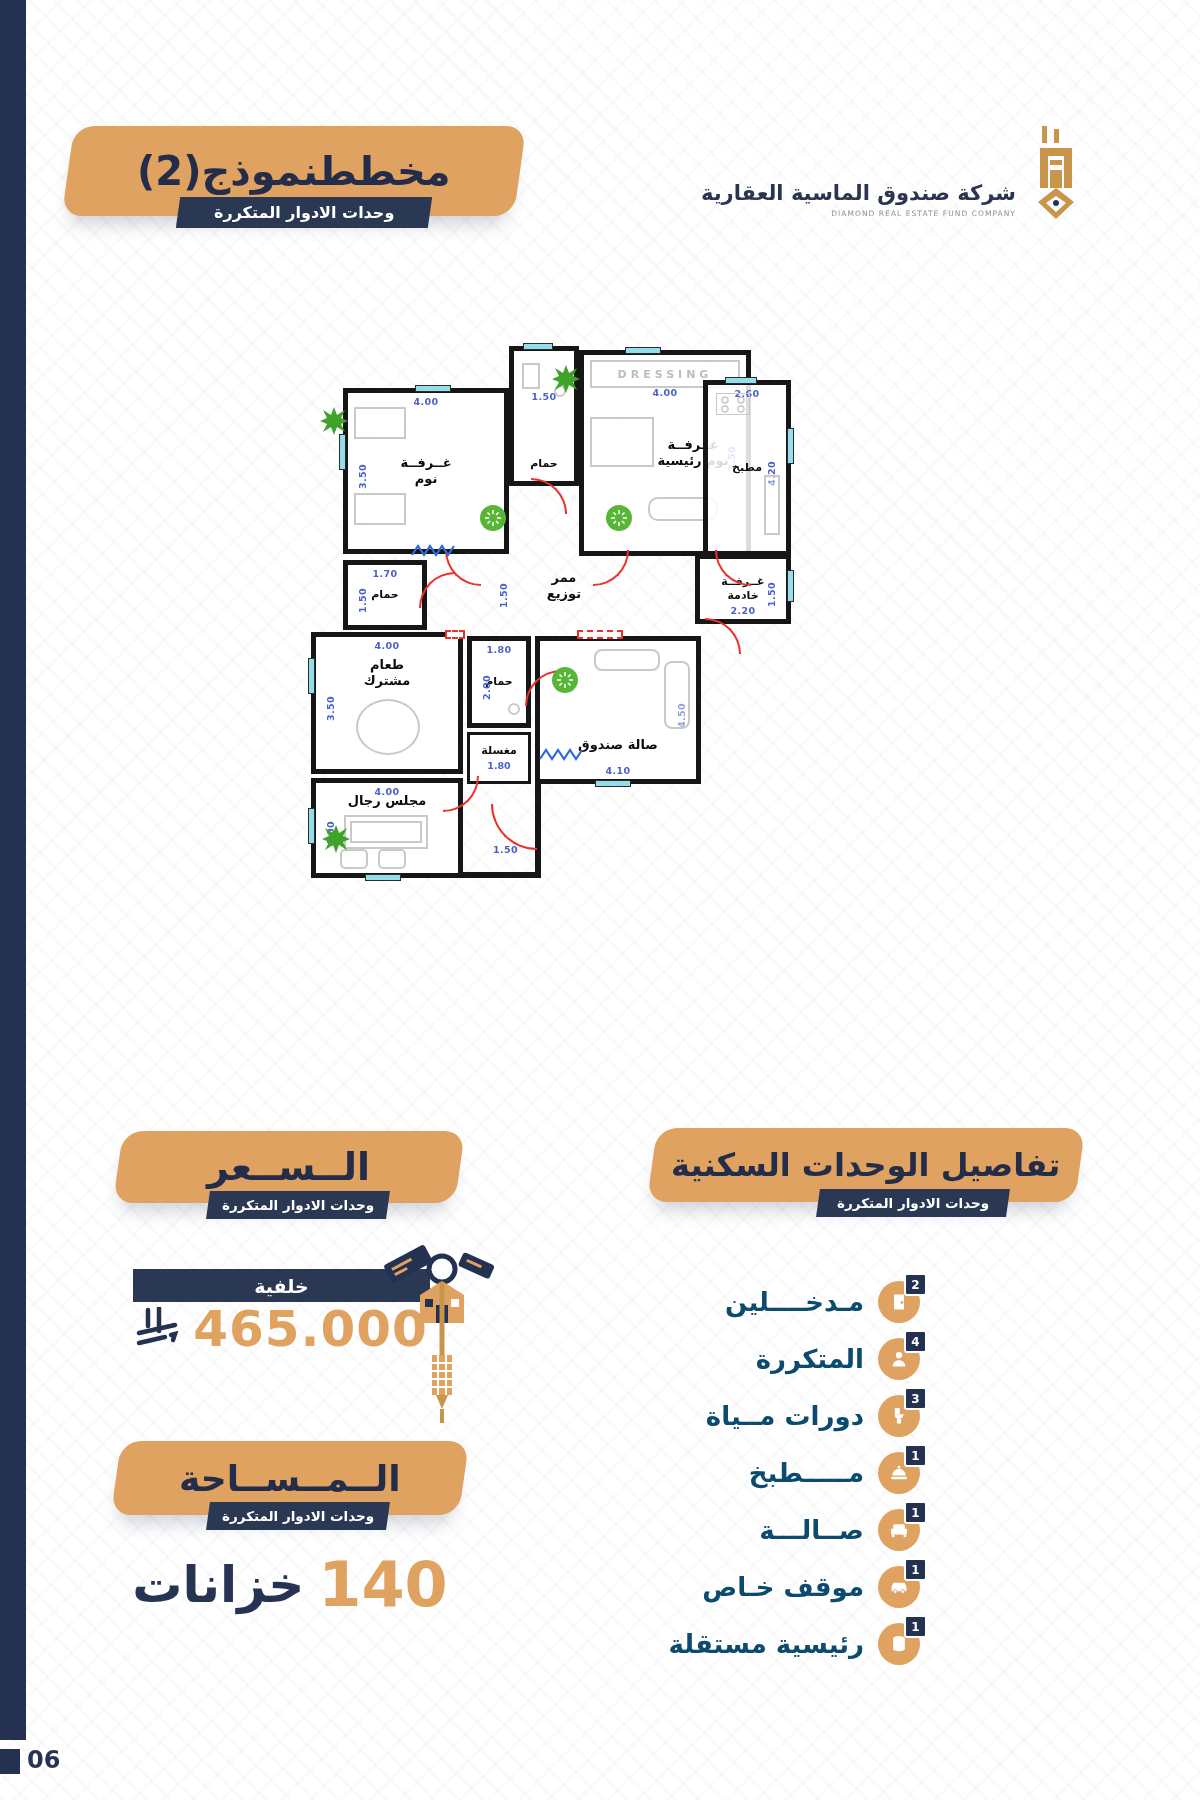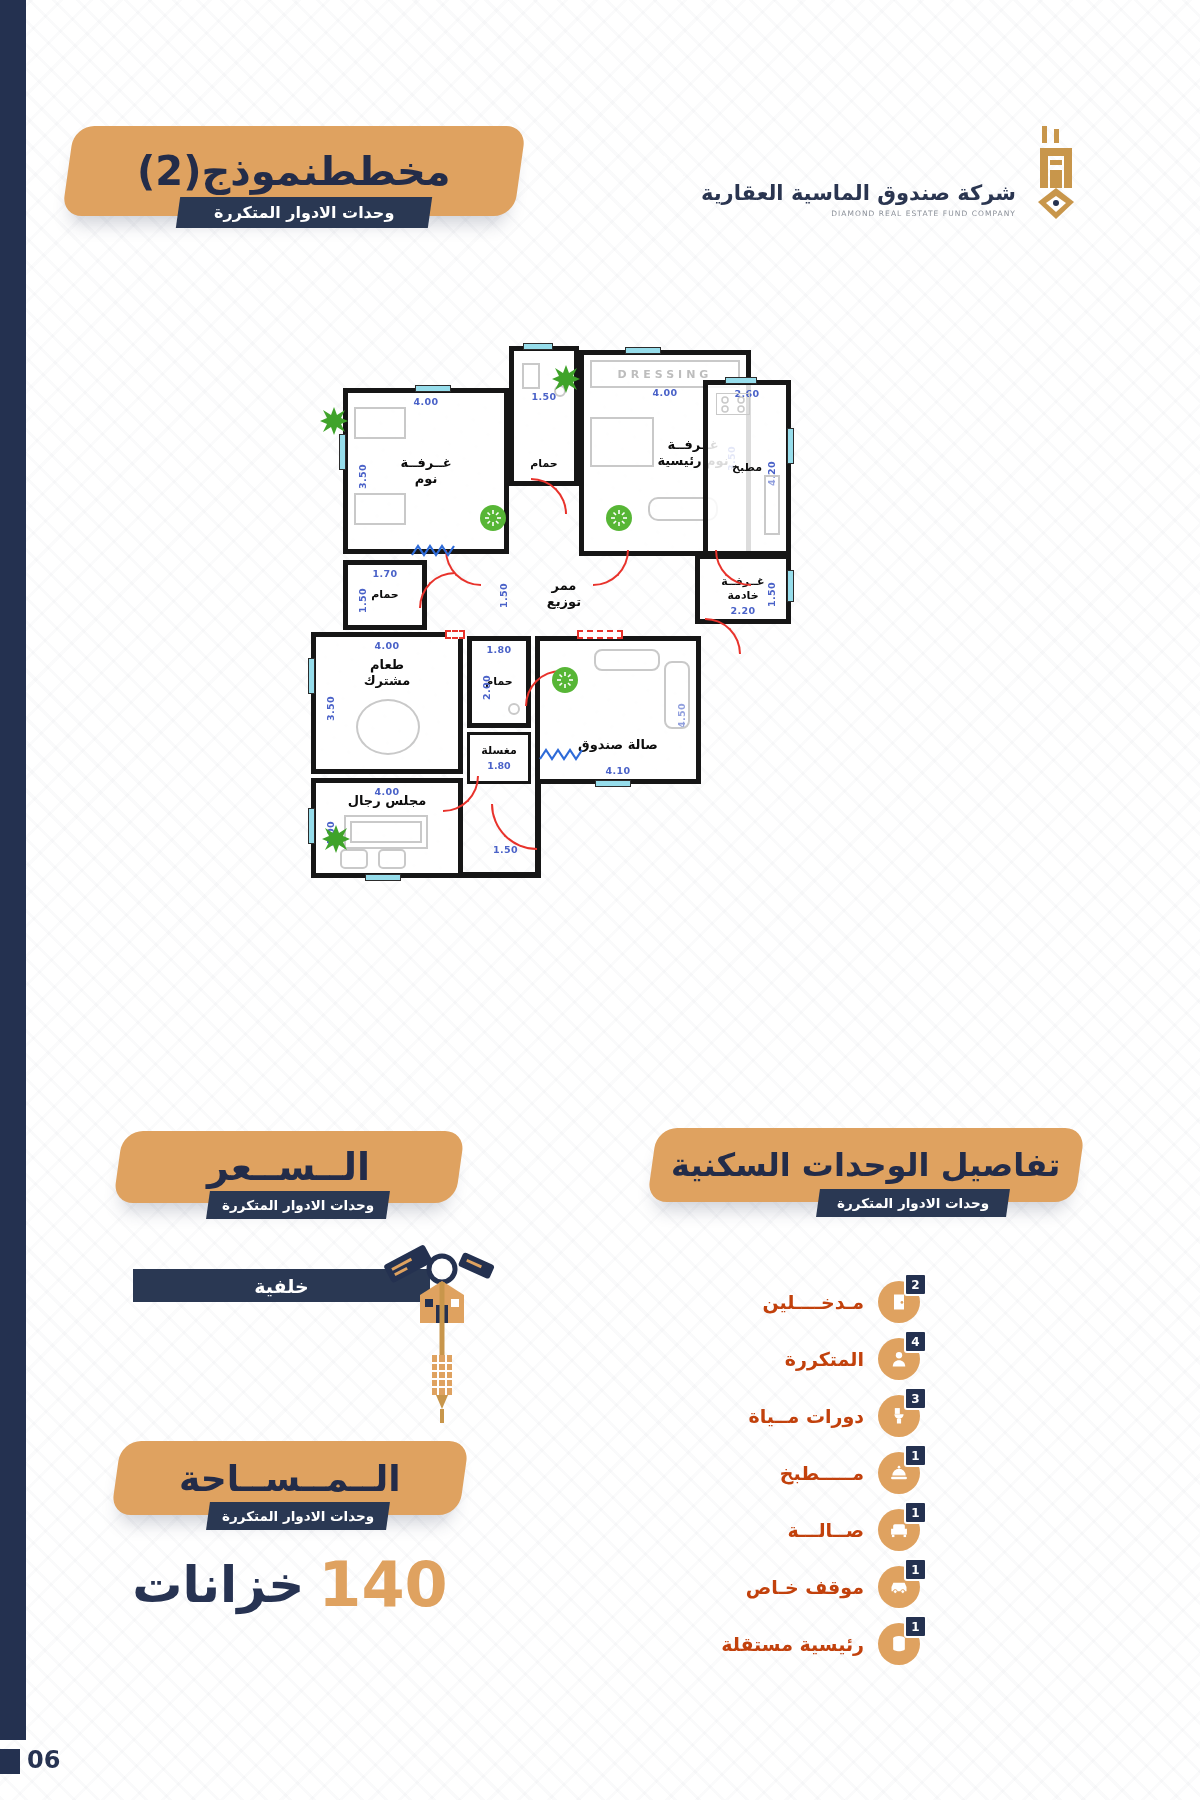--- a/index.html
+++ b/index.html
@@ -71,21 +71,21 @@
 
   
   .features{position:absolute;left:648px;top:1280px;width:272px;}
   .feature-row{direction:rtl;display:flex;align-items:center;gap:14px;height:44px;margin-bottom:13px;}
   .fi-wrap{position:relative;width:42px;height:42px;flex:0 0 auto;}
   .fi-circle{width:42px;height:42px;border-radius:50%;background:#DFA260;display:flex;
              align-items:center;justify-content:center;}
   .fi-badge{position:absolute;top:-8px;right:-7px;width:19px;height:19px;background:#243150;
             color:#fff;font-size:12px;font-weight:bold;display:flex;align-items:center;
             justify-content:center;border:2px solid #fff;border-radius:3px;box-sizing:content-box;}
-  .f-label{font-size:19px;font-weight:bold;color:#c2410c;white-space:nowrap;}
+  .f-label{font-size:26px;font-weight:bold;color:#0c4a6e;white-space:nowrap;}
 
   
   .pgnum-sq{position:absolute;left:0;top:1749px;width:20px;height:25px;background:#243150;}
   .pgnum{position:absolute;left:27px;top:1746px;font-size:24px;font-weight:bold;color:#273352;}
 </style>
 </head>
 <body>
 
 <div class="page">
   <div class="left-strip"></div>
@@ -173,21 +173,21 @@
     </div>
 
     <div class="room" style="left:48px;top:222px;width:84px;height:70px;">
       <div class="rlabel small">
           <span>حمام</span>
         </div>
       <span class="dim dim-w">1.70</span>
       <span class="dim dim-h">1.50</span>
     </div>
 
-    <div class="corridor-label" style="left:226px;top:240px;width:86px;text-align:center;">
+    <div class="corridor-label" style="left:226px;top:232px;width:86px;text-align:center;">
       <div>ممر</div>
         <div>توزيع</div>
     </div>
     <span class="dim" style="left:196px;top:252px;transform:rotate(-90deg);">1.50</span>
 
     <div class="room" style="left:400px;top:216px;width:96px;height:70px;">
       <div class="rlabel small">
         <span>غــرفــة</span>
           <span>خادمة</span>
       </div>
@@ -345,20 +345,34 @@
 
   <div class="banner" style="left:118px;top:1131px;width:342px;height:72px;">
     <div class="btxt" style="font-size:38px;" dir="rtl">الــســعر</div>
   </div>
   <div class="subbar" style="left:208px;top:1191px;width:180px;height:28px;">
     <div class="btxt" style="font-size:13.5px;" dir="rtl">وحدات الادوار المتكررة</div>
   </div>
 
   <div class="variant-bar">
     <span dir="rtl">خلفية</span>
+  </div>
+  <div class="amount-row">
+    <span class="amount">465.000</span>
+    <span>
+      <svg width="44" height="40" viewBox="0 0 44 40">
+        <g stroke="#243150" stroke-width="4.5" fill="none" stroke-linecap="round">
+          <path d="M13 3 V19"></path>
+          <path d="M24 1 V24"></path>
+          <path d="M4 26 L40 18"></path>
+          <path d="M4 36 L30 30"></path>
+          <path d="M36 28 L40 27 L38 33"></path>
+        </g>
+      </svg>
+    </span>
   </div>
 
   <span style="position:absolute;left:380px;top:1243px;">
     <svg width="118" height="185" viewBox="0 0 118 185">
       <circle cx="62" cy="26" r="13" fill="none" stroke="#243150" stroke-width="5"></circle>
       <g transform="rotate(-28 30 22)">
         <rect x="6" y="10" width="46" height="20" rx="3" fill="#243150"></rect>
         <rect x="12" y="16" width="22" height="3" fill="#DFA260"></rect>
         <rect x="12" y="22" width="14" height="3" fill="#DFA260"></rect>
       </g>

